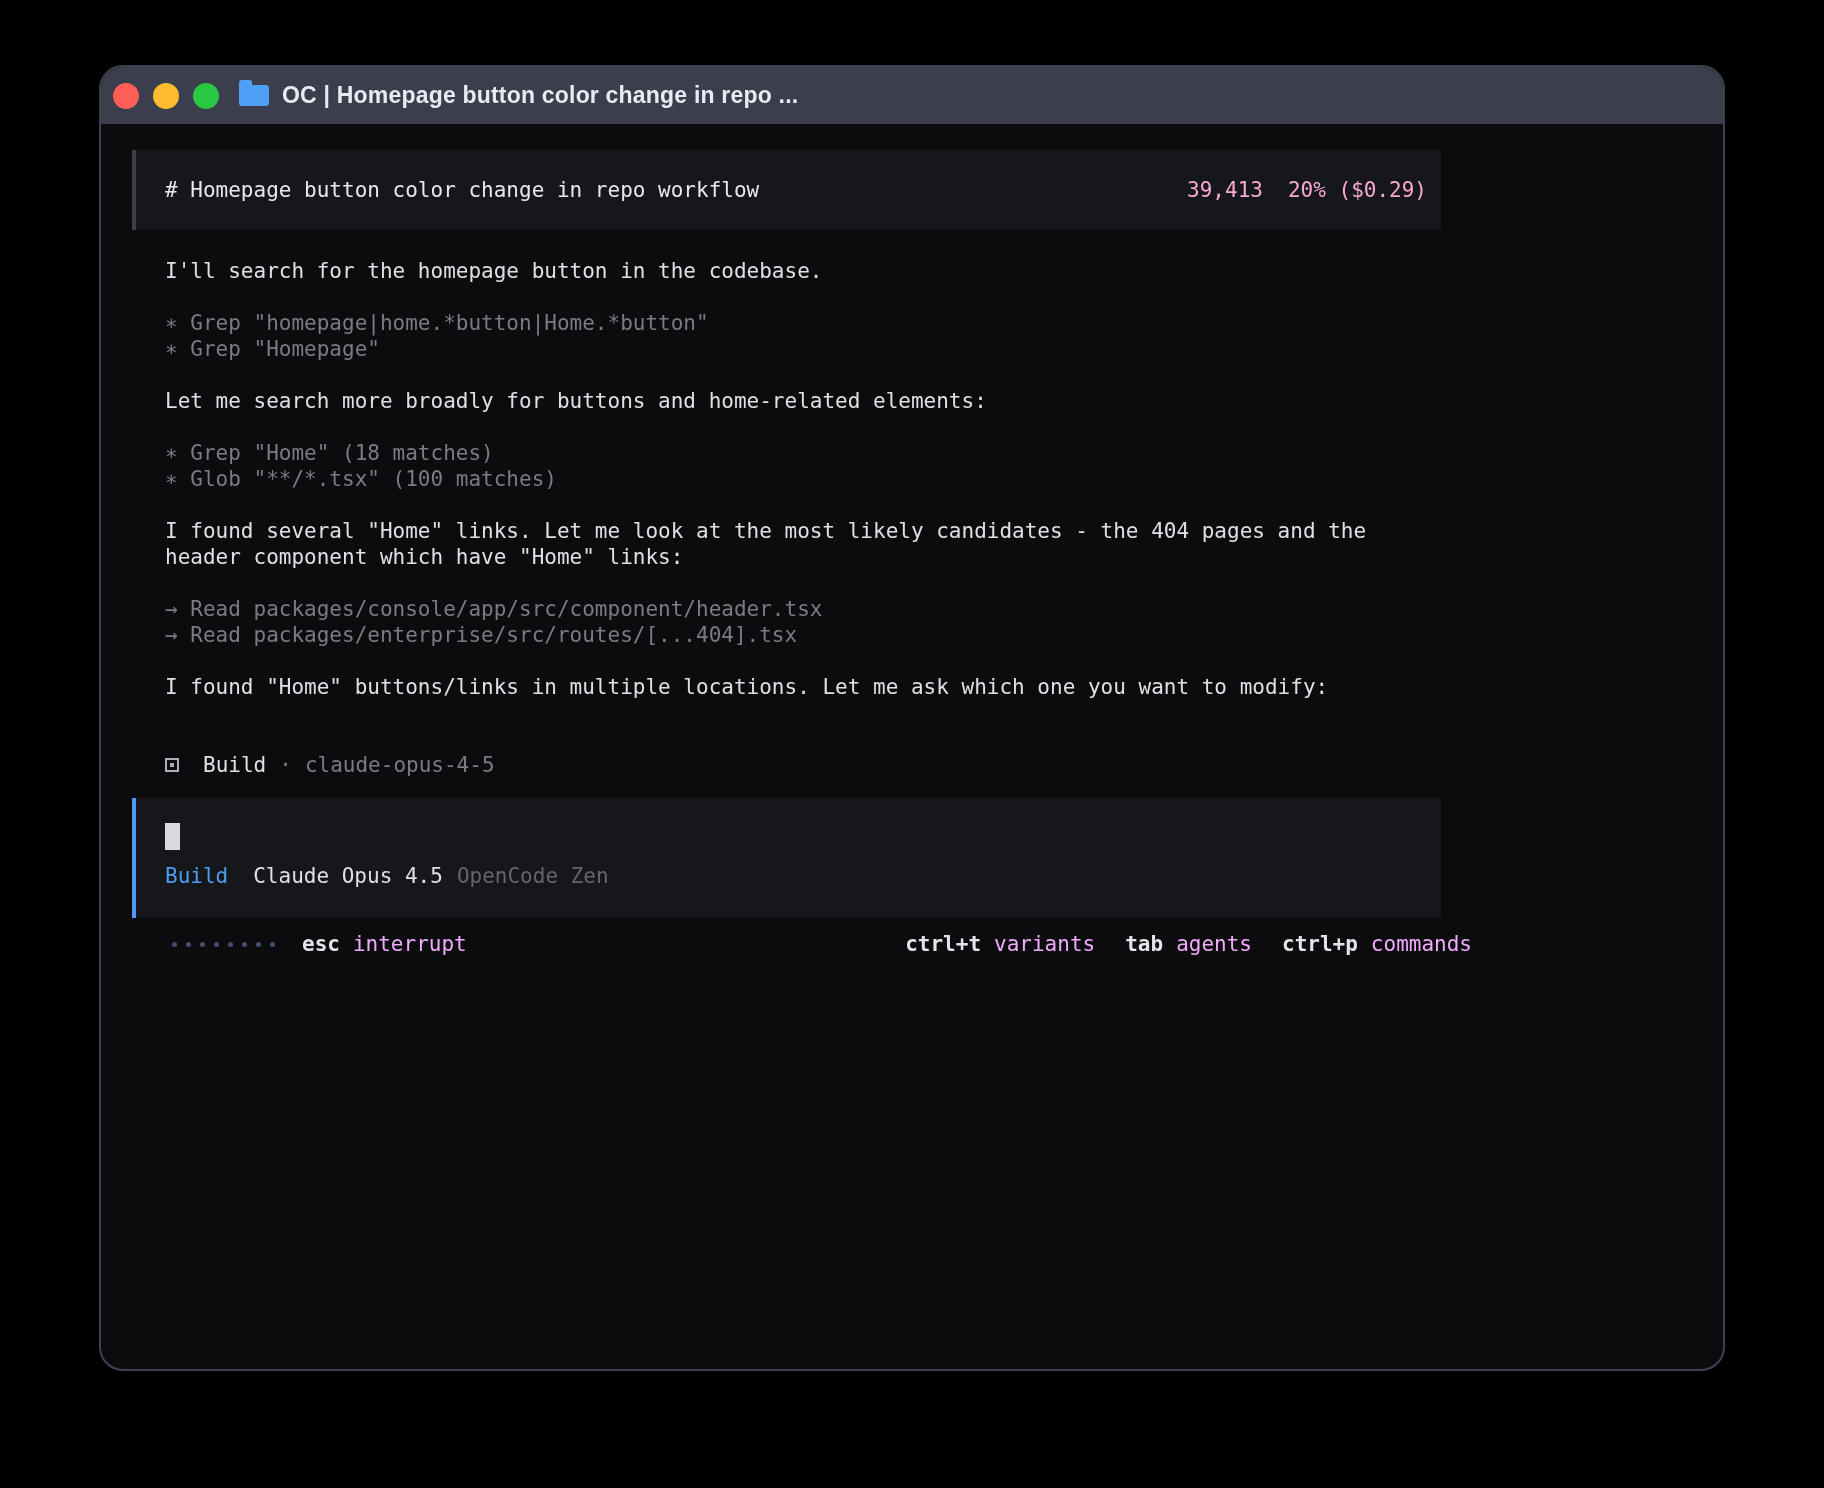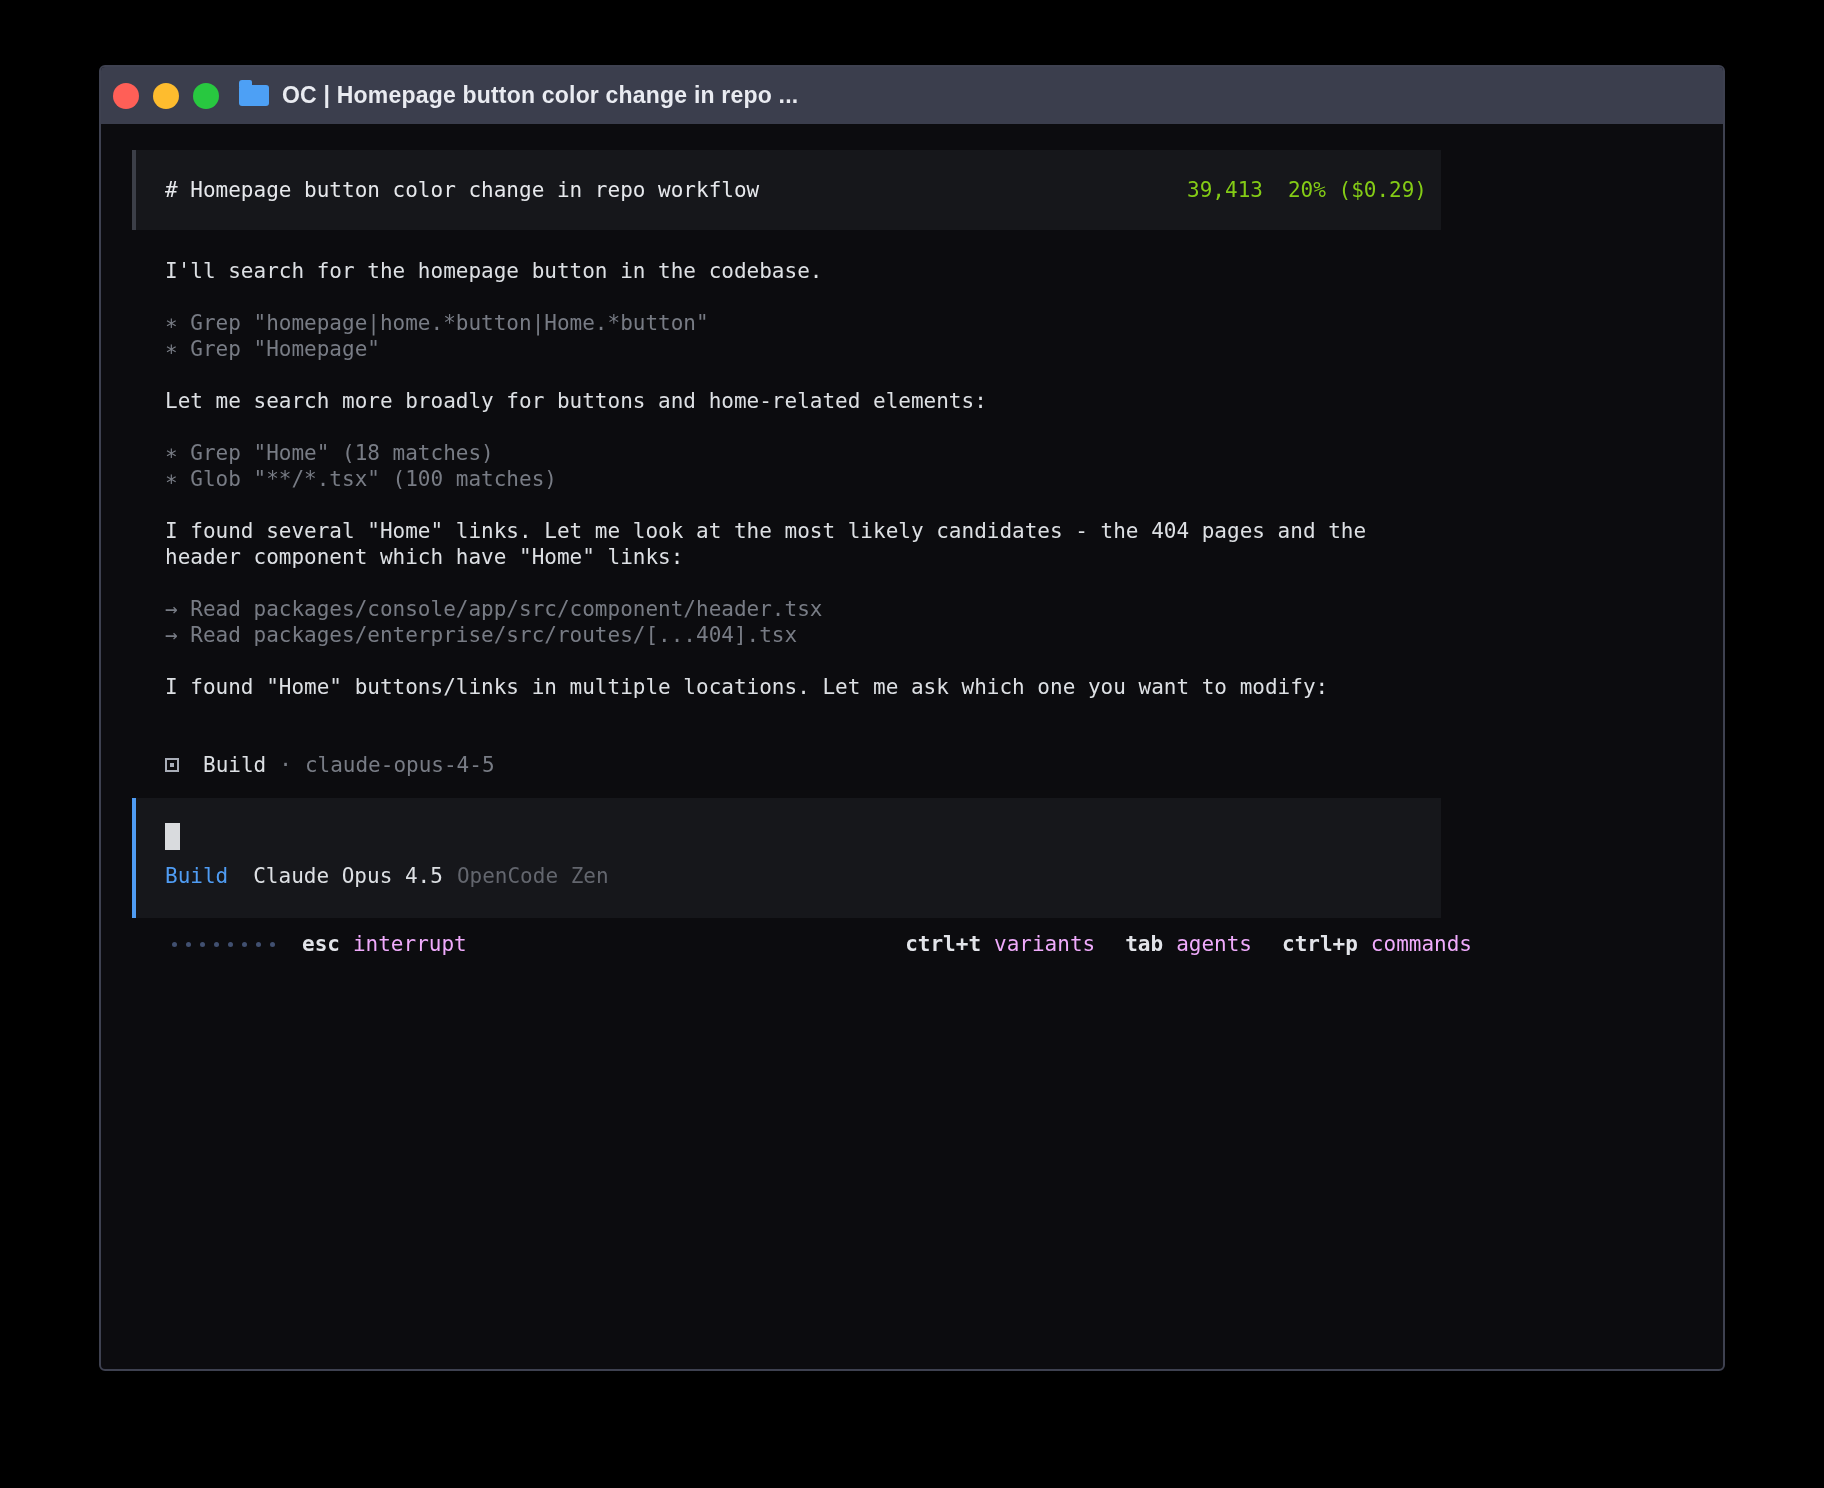--- a/index.html
+++ b/index.html
@@ -1,20 +1,20 @@
 <!DOCTYPE html>
 <html><head>
 <meta charset="utf-8">
 <style>
   * { margin:0; padding:0; box-sizing:border-box; }
   html,body { width:1824px; height:1488px; background:#000; overflow:hidden; }
 
   .window {
     position:absolute; left:99px; top:65px; width:1626px; height:1306px;
-    background:#0c0c0f; border:2px solid #3e4150; border-radius:6px; overflow:hidden;
+    background:#0c0c0f; border:2px solid #3e4150; border-radius:24px; overflow:hidden;
   }
 
   
   .titlebar {
     height:57px; background:#3b3e4d; display:flex; align-items:center; padding-left:12px;
   }
   .lights { display:flex; gap:14px; }
   .light { width:26px; height:26px; border-radius:50%; }
   .light.red    { background:#ff5f57; }
   .light.yellow { background:#febc2e; }
@@ -27,21 +27,21 @@
                     color:#e9ebf1; letter-spacing:.2px; }
 
   
   .term { font-family:"DejaVu Sans Mono", monospace; font-size:21px; }
   .column { margin-left:31px; width:1309px; }
   .block { border-left:4px solid #3c3f48; background:#16171b; }
 
   .header-block { margin-top:26px; height:80px; display:flex; align-items:center;
                   padding:0 14px 0 29px; }
   .header-title { font-weight:normal; color:#e6e8ec; }
-  .header-stats { margin-left:auto; display:flex; gap:25px; color:#84cc16; }
+  .header-stats { margin-left:auto; display:flex; gap:25px; color:#f9a8d4; }
 
   .user-block { margin-top:28px; height:72px; border-left-color:#4f9cf3;
                 display:flex; align-items:center; padding-left:29px; color:#dde0e4; }
 
   .lines { margin-left:33px; margin-top:28px; }
   .line { height:26px; line-height:26px; white-space:pre; }
   .gap  { height:26px; }
   .t-white { color:#dde0e4; }
   .t-gray  { color:#787c85; }
 

